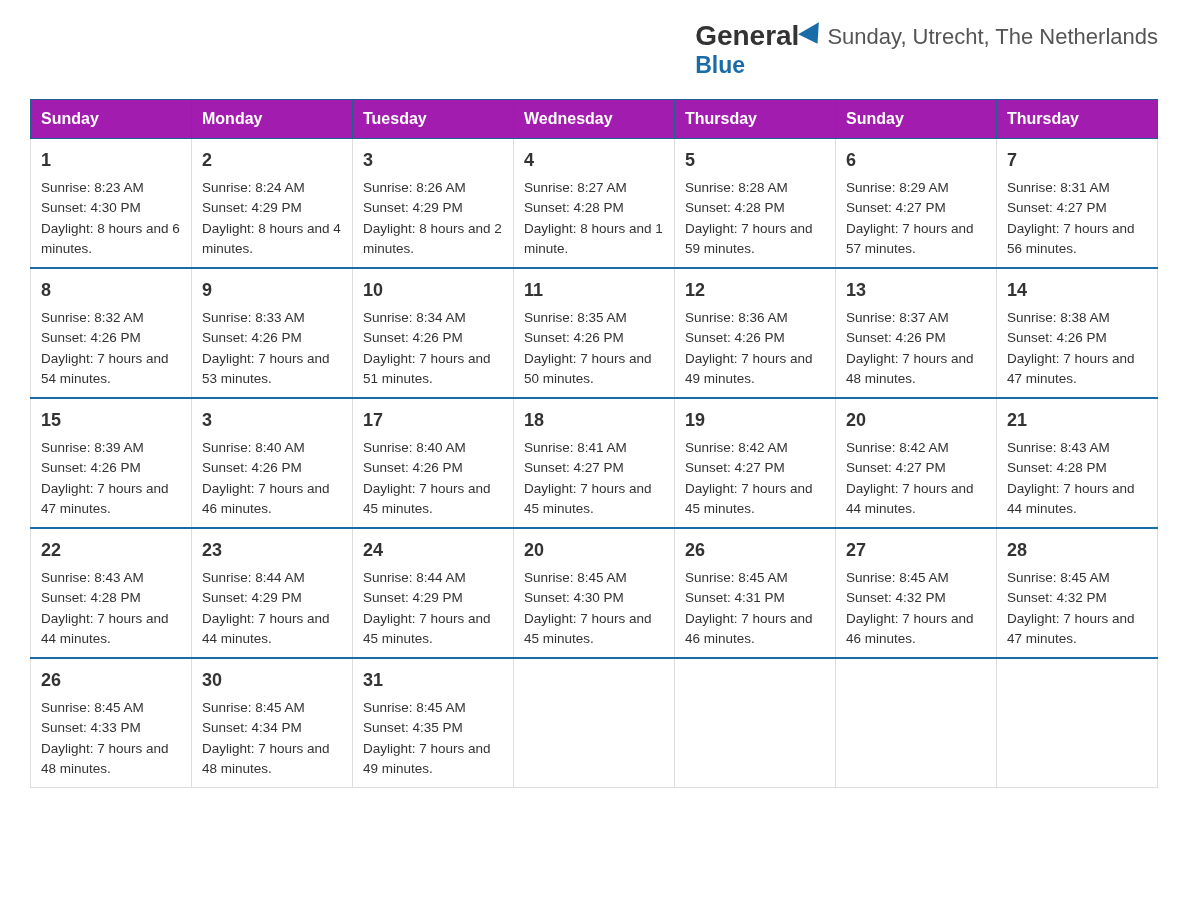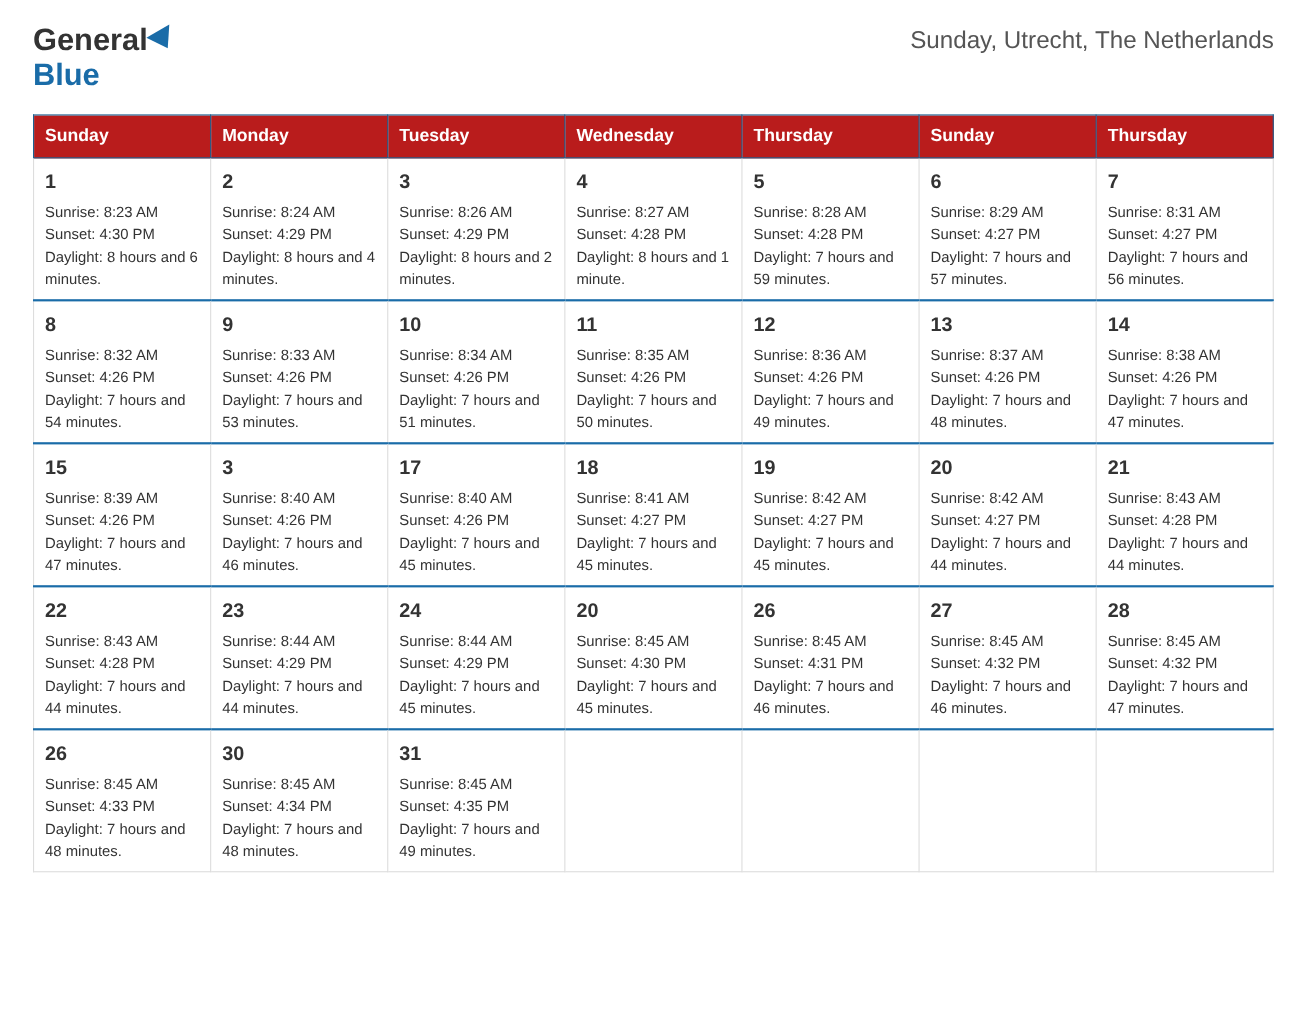--- a/index.html
+++ b/index.html
@@ -5,21 +5,21 @@
     * { margin: 0; padding: 0; box-sizing: border-box; }
     body {
       font-family: Arial, sans-serif;
       background: #fff;
       width: 1188px;
       min-height: 918px;
       padding: 20px 30px;
     }
     .header {
       display: flex;
-      justify-content: space-between;
+      justify-content: flex-end;
       align-items: flex-start;
       margin-bottom: 20px;
     }
     .logo {
       display: flex;
       flex-direction: column;
       align-items: flex-start;
     }
     .logo-text {
       font-size: 28px;
@@ -34,21 +34,21 @@
       height: 0;
       border-left: 12px solid transparent;
       border-right: 12px solid transparent;
       border-top: 18px solid #1a6ca8;
       display: inline-block;
       margin: 0 2px;
       transform: rotate(-30deg);
     }
     .logo-blue {
       color: #1a6ca8;
-      font-size: 28px;
+      font-size: 23px;
       font-weight: bold;
     }
     .title-section {
       text-align: right;
     }
     .month-title {
       font-size: 52px;
       font-weight: bold;
       color: #333;
     }
@@ -56,21 +56,21 @@
       font-size: 22px;
       color: #555;
       margin-top: 4px;
     }
     .calendar-table {
       width: 100%;
       border-collapse: collapse;
       border: 1px solid #ccc;
     }
     .calendar-table th {
-      background-color: #b91c1c;
+      background-color: #a21caf;
       color: #fff;
       font-size: 16px;
       font-weight: bold;
       padding: 10px 10px;
       text-align: left;
       border: 1px solid #1e6090;
     }
     .calendar-table td {
       vertical-align: top;
       padding: 8px 10px;

